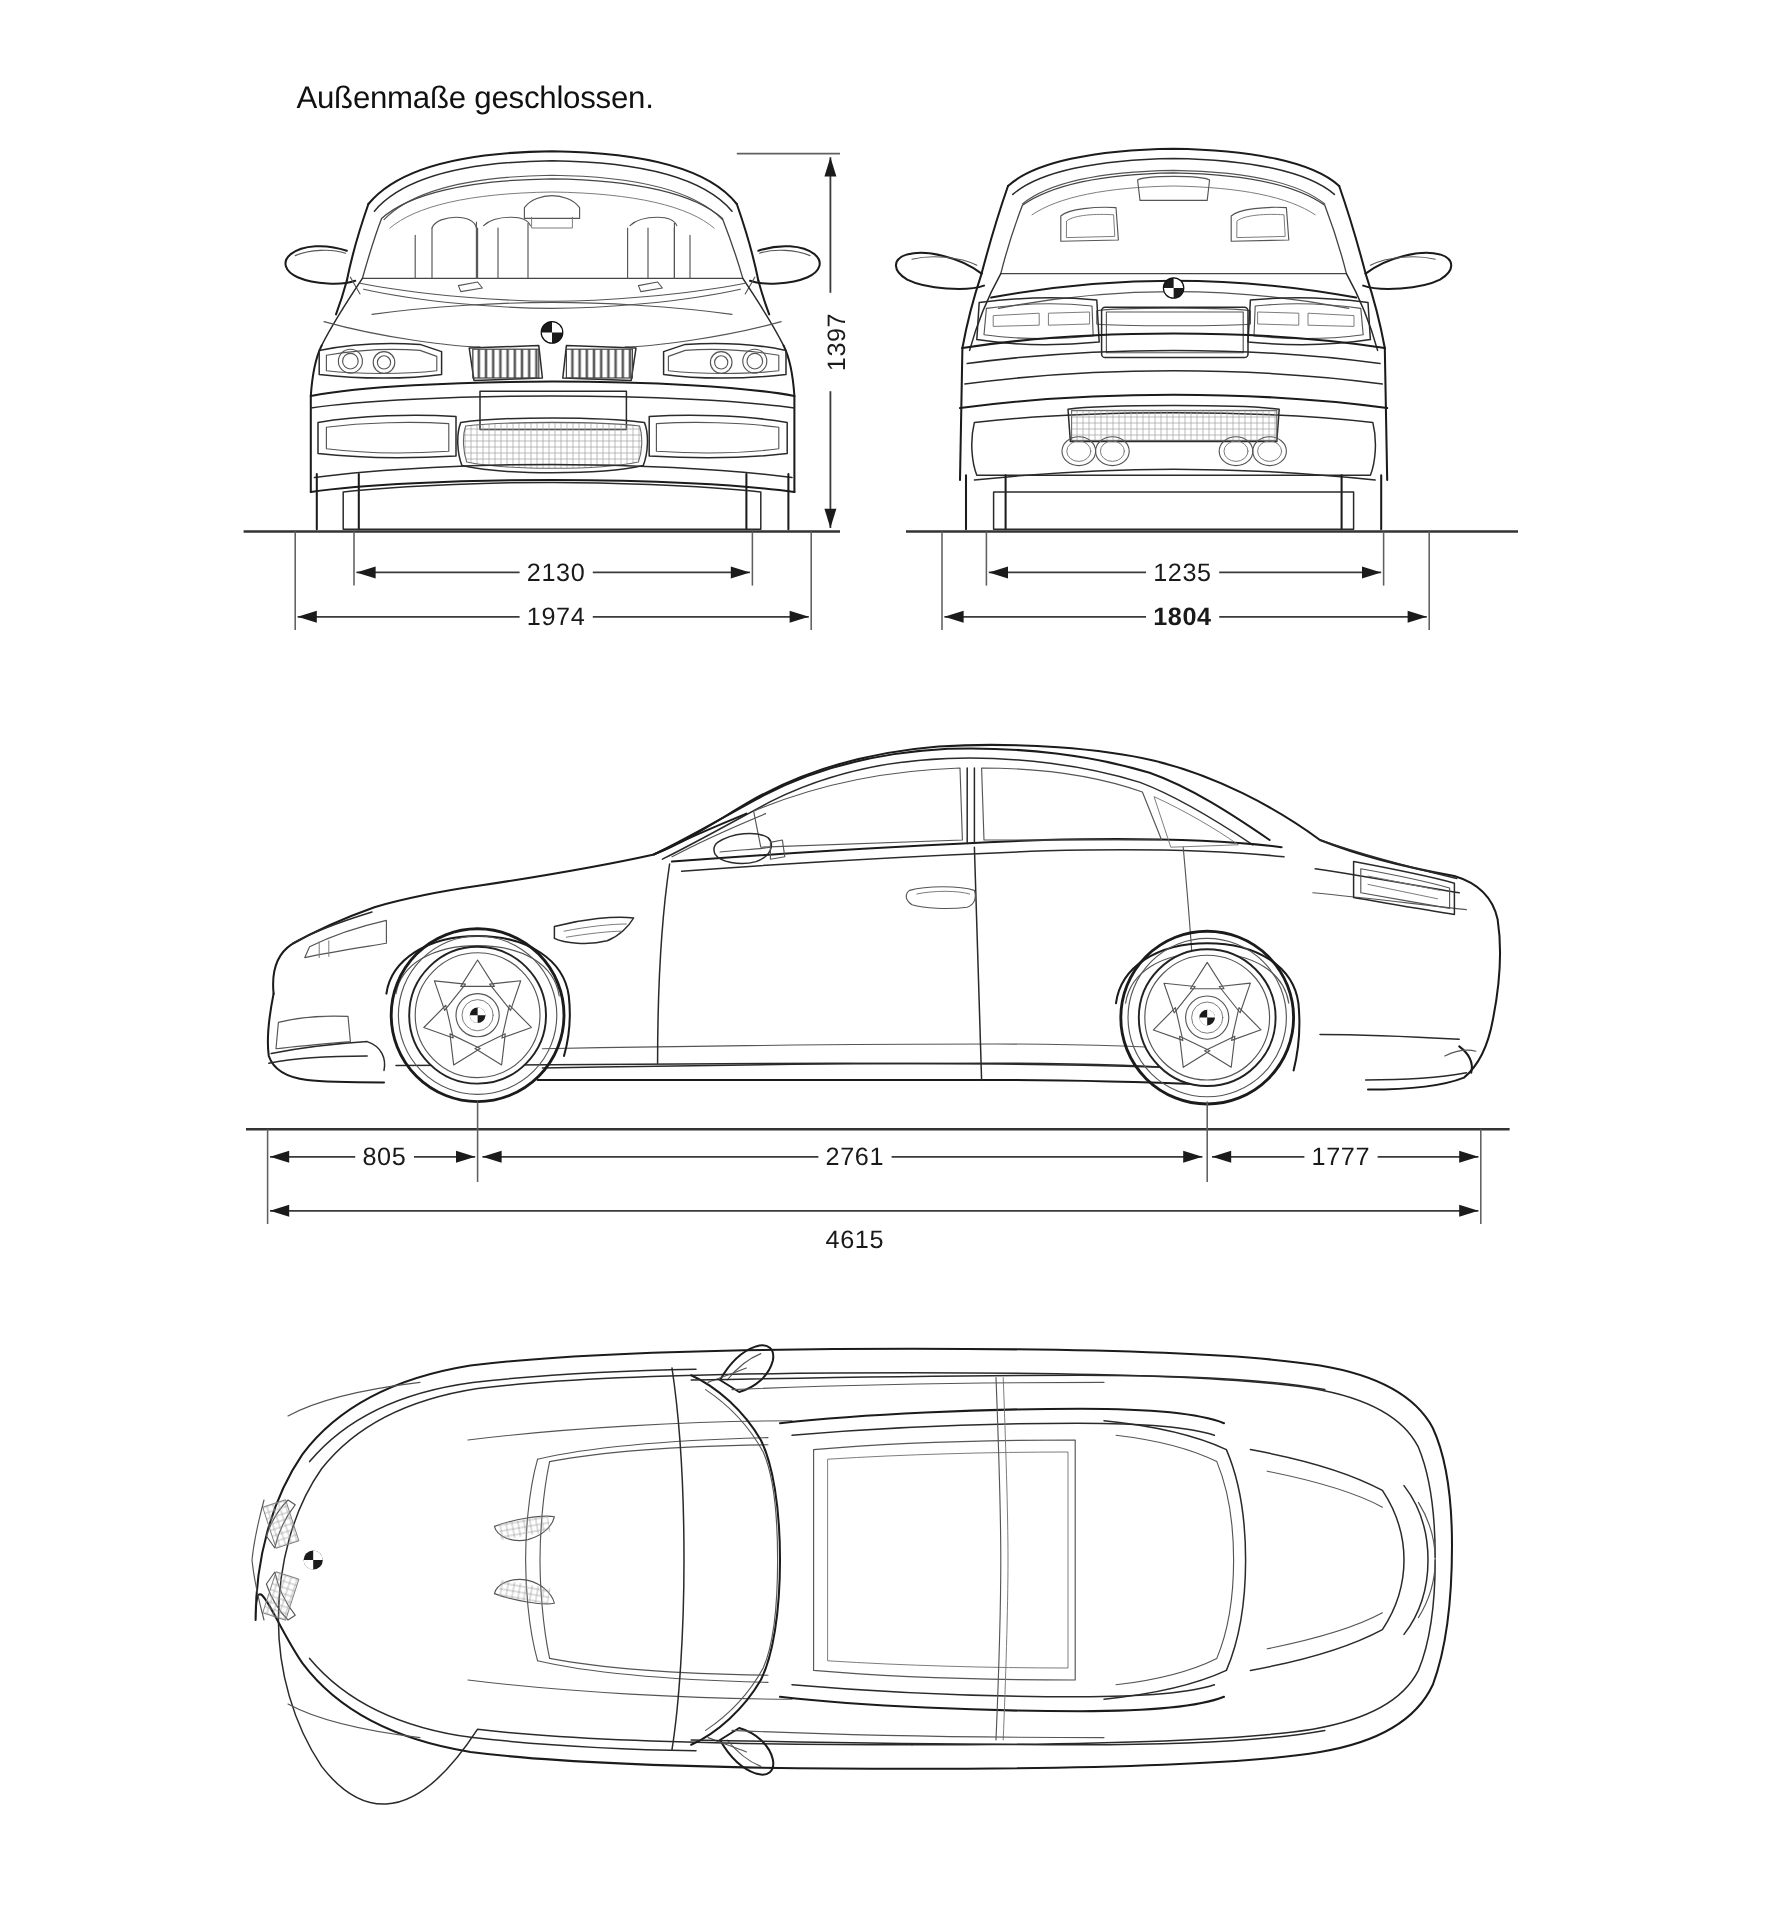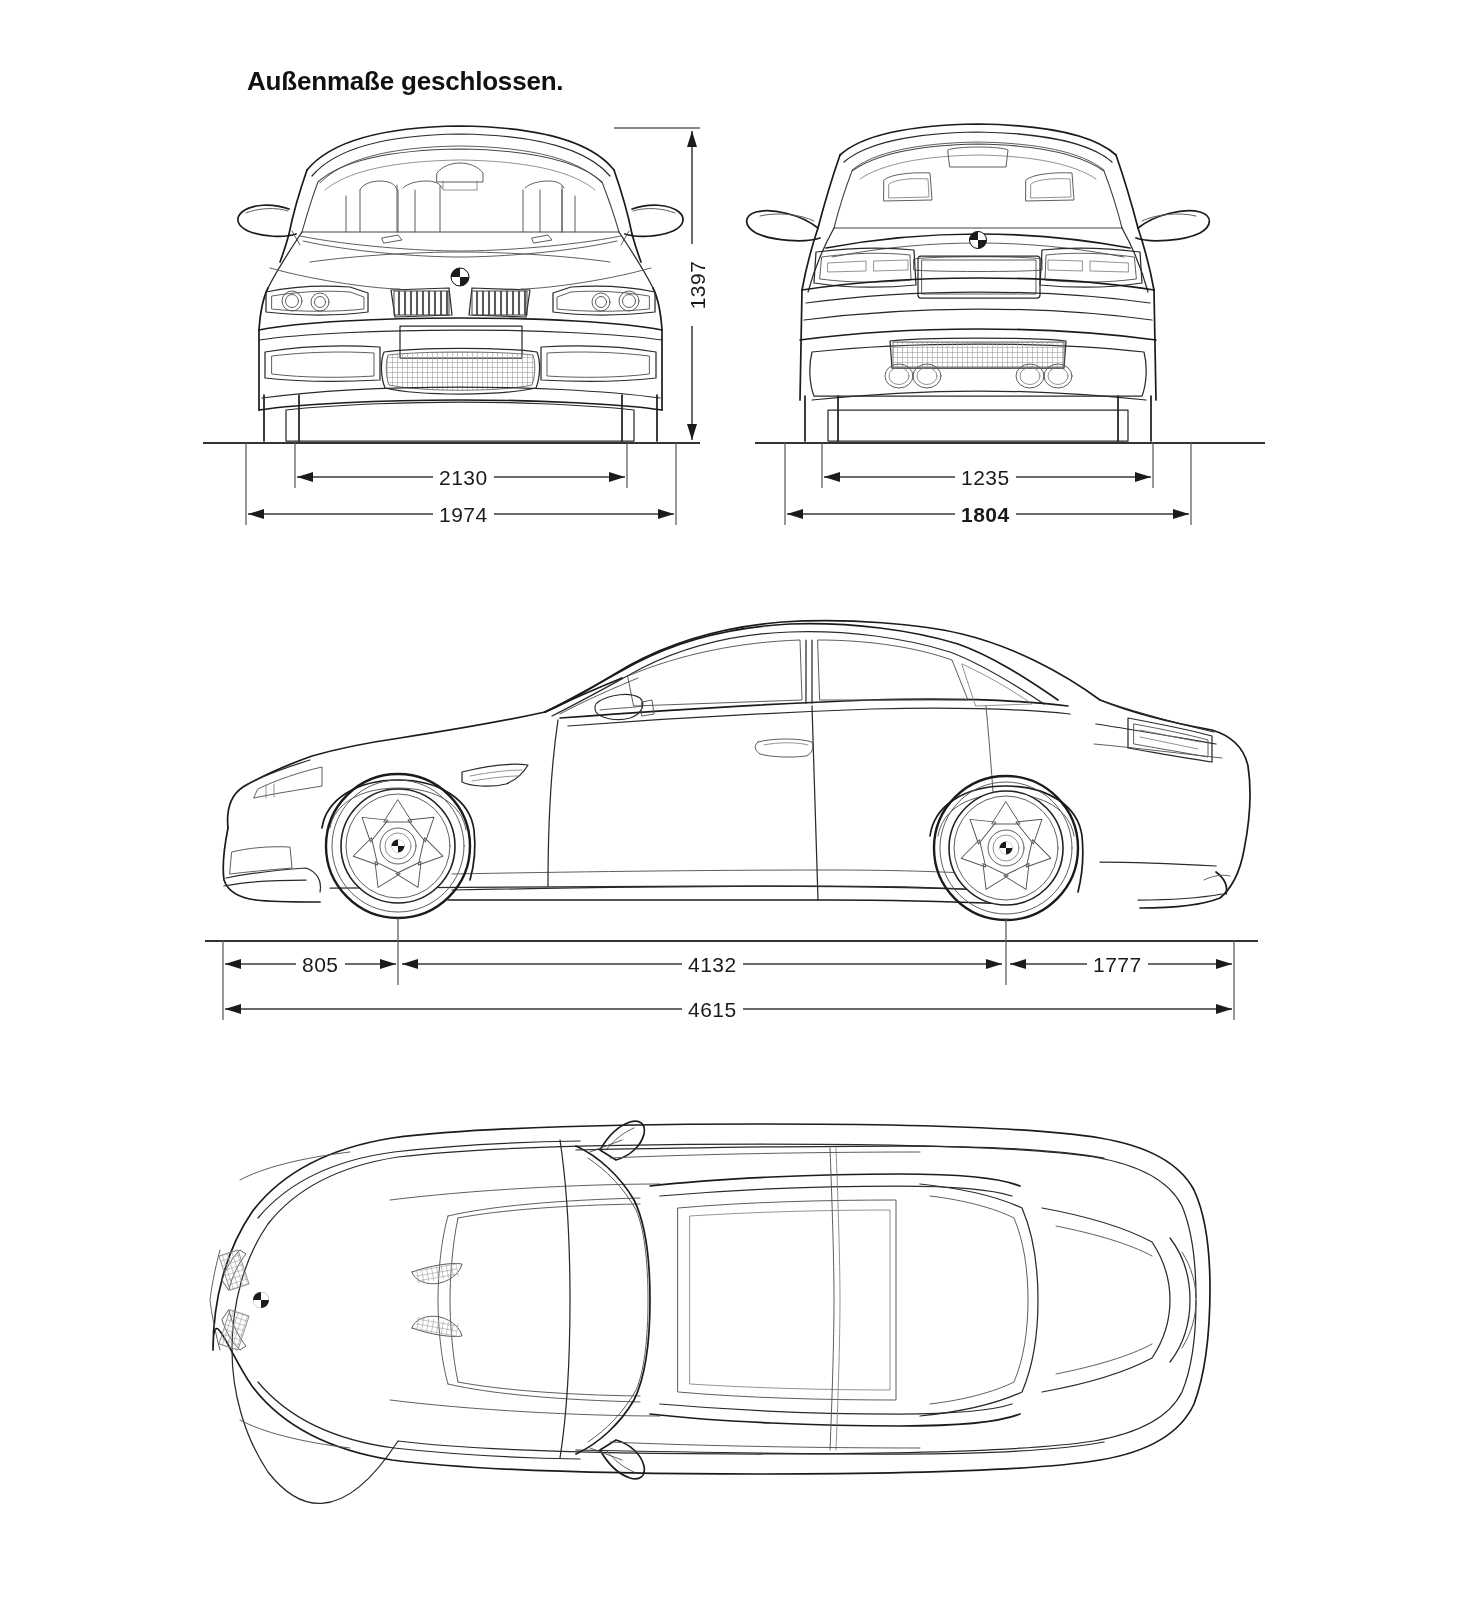--- a/index.html
+++ b/index.html
@@ -18,21 +18,21 @@
     position: absolute;
     inset: 0;
     width: 1482px;
     height: 1600px;
   }
   #page-title {
     position: absolute;
     left: 247px;
     top: 66px;
     font-size: 26px;
-    font-weight: bold;
+    font-weight: normal;
     color: #111111;
     letter-spacing: -0.2px;
     white-space: nowrap;
   }
   svg.draw {
     position: absolute;
     left: 0;
     top: 0;
     width: 1482px;
     height: 1600px;
@@ -671,17 +671,17 @@
   </svg>
 
   <div class="dimtext" style="left:433px; top:466px;">2130</div>
   <div class="dimtext" style="left:433px; top:503px;">1974</div>
   <div class="dimtext vert" style="left:657px; top:273px; width:70px; text-align:center;">1397</div>
 
   <div class="dimtext" style="left:955px; top:466px;">1235</div>
   <div class="dimtext" style="left:955px; top:503px;font-weight:bold;">1804</div>
 
   <div class="dimtext" style="left:296px; top:953px;">805</div>
-  <div class="dimtext" style="left:682px; top:953px;">4132</div>
+  <div class="dimtext" style="left:682px; top:953px;">2761</div>
   <div class="dimtext" style="left:1087px; top:953px;">1777</div>
-  <div class="dimtext" style="left:682px; top:998px;">4615</div>
+  <div class="dimtext" style="left:682px; top:1022px;">4615</div>
 
 </div>
 
 </body></html>

